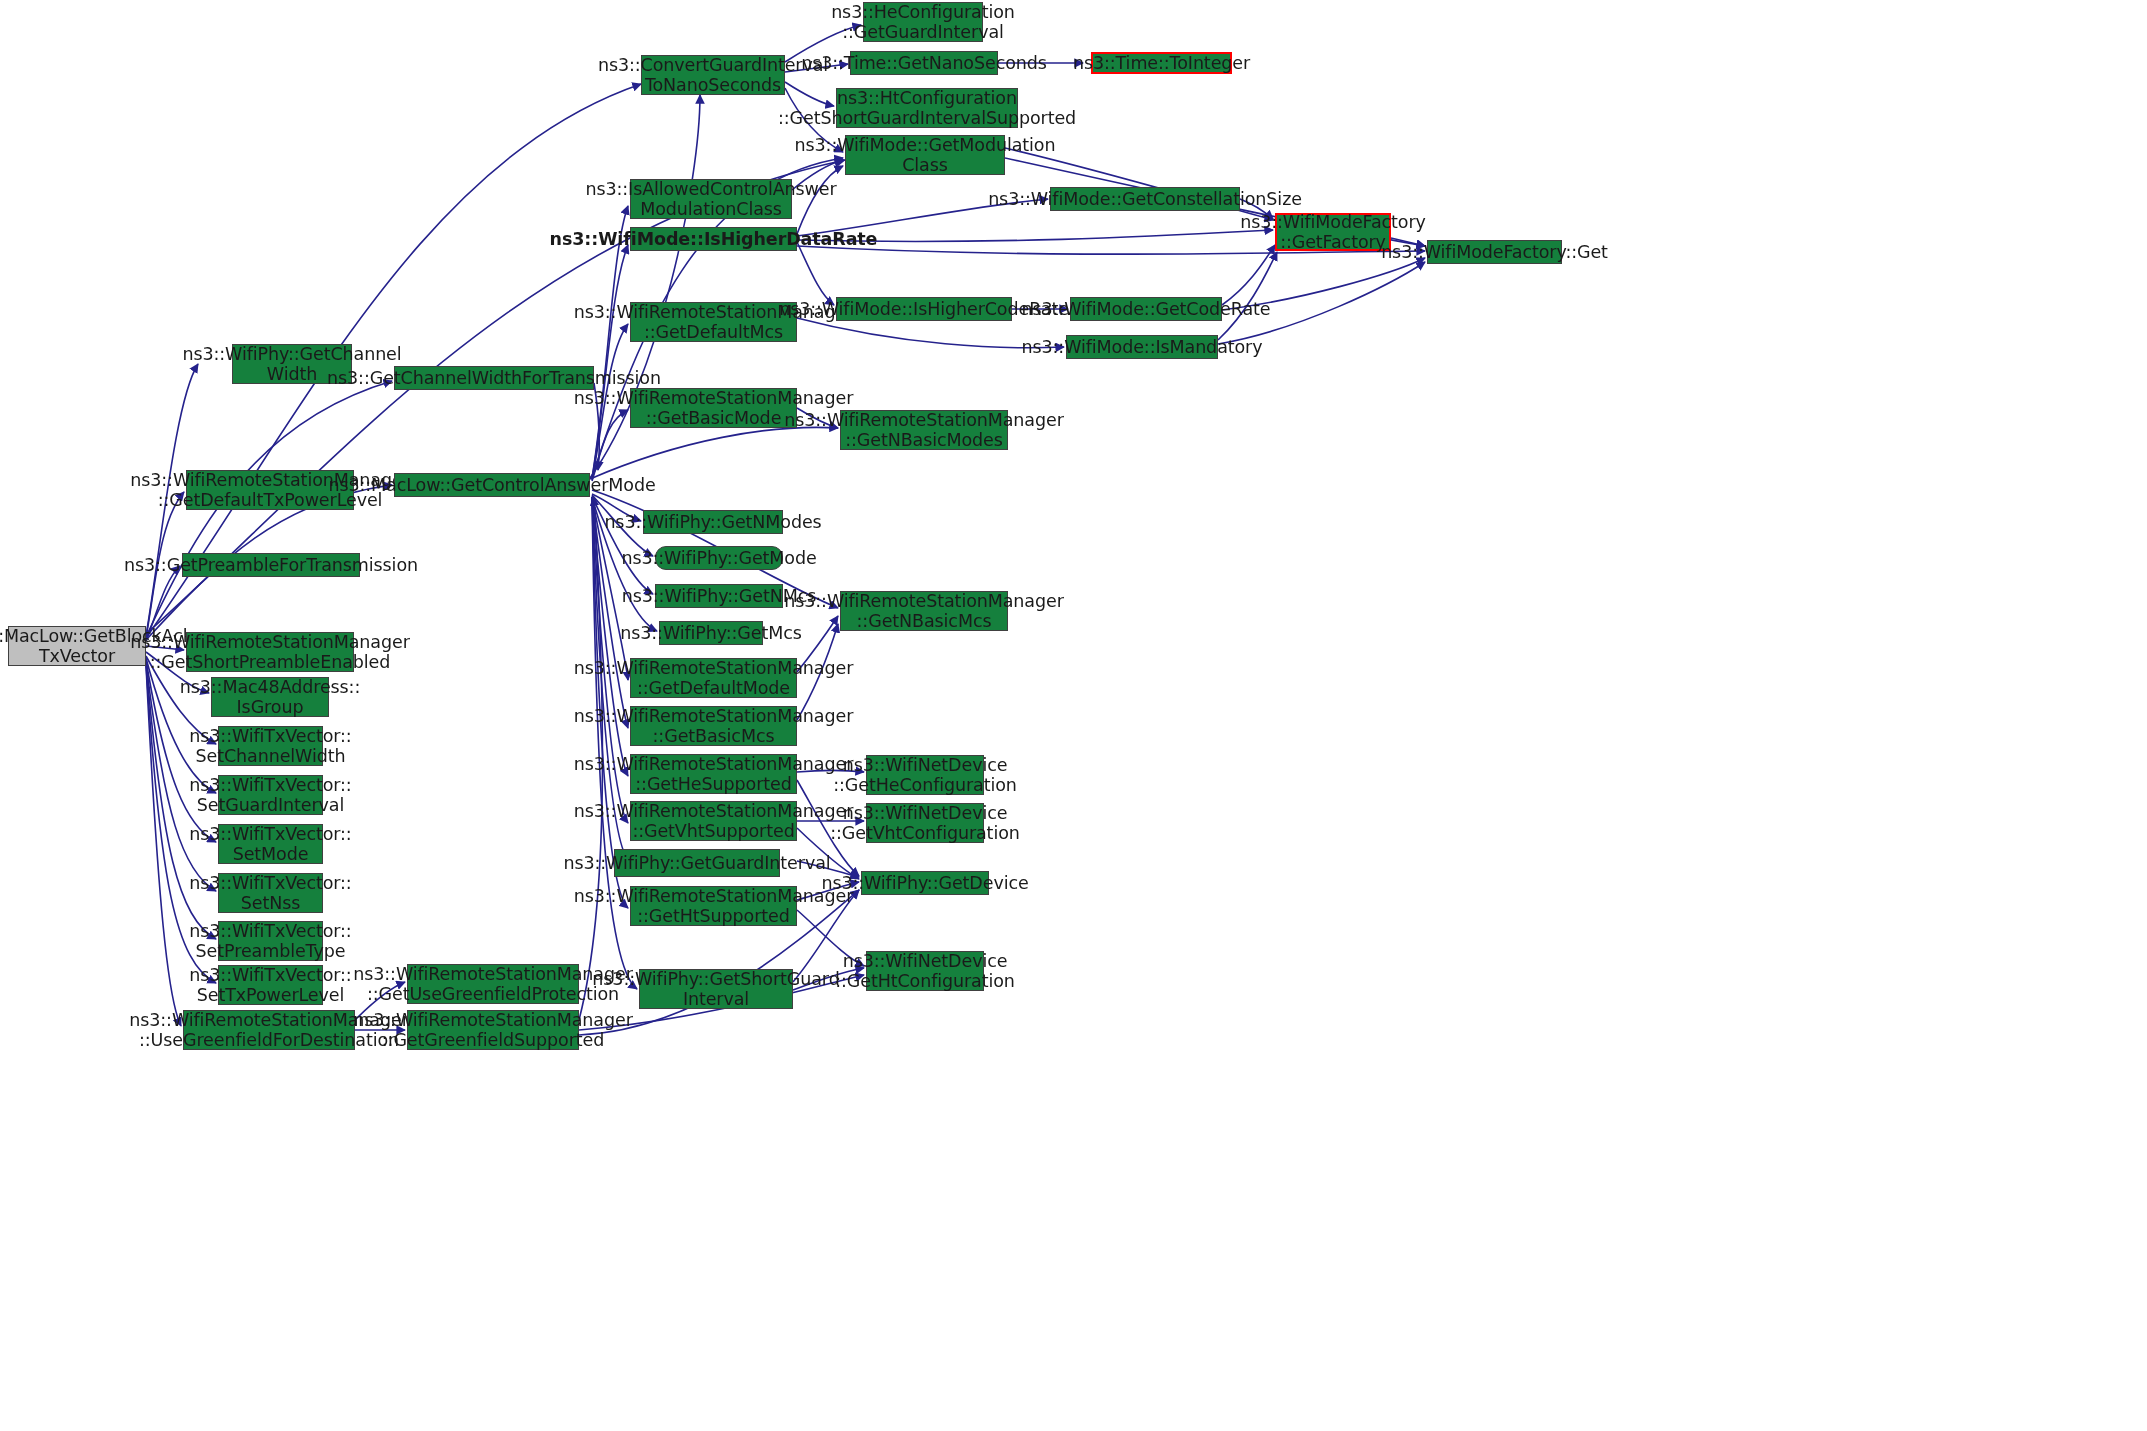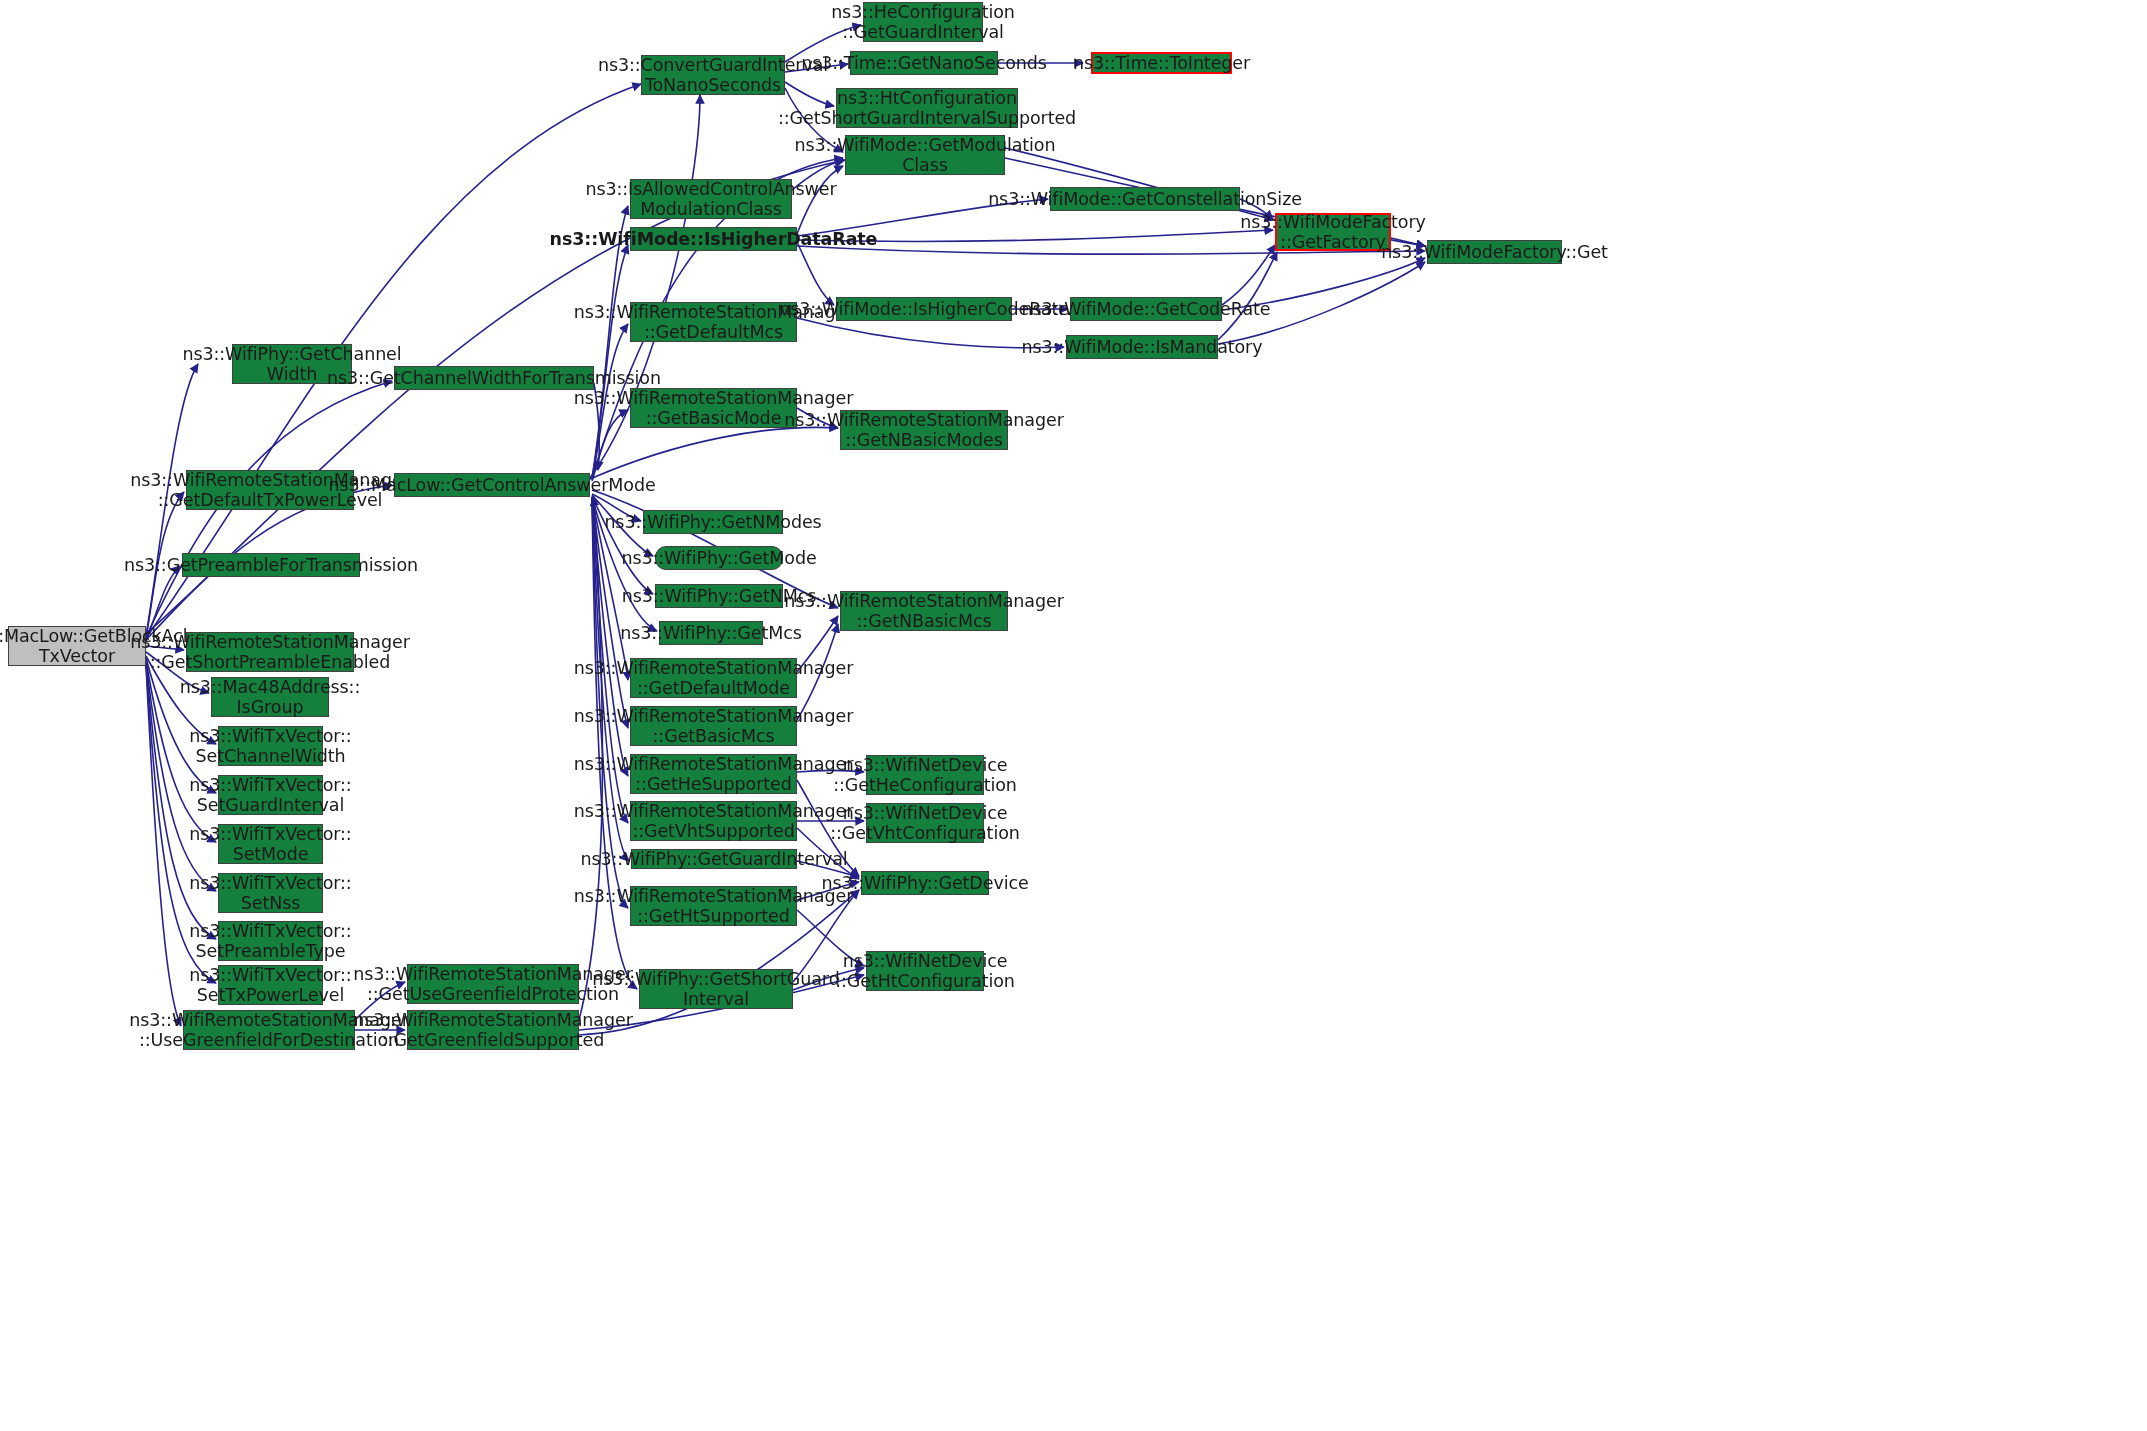--- a/index.html
+++ b/index.html
@@ -179,21 +179,21 @@
       <div class="node" style="left: 655px; top: 584px; width: 128px; height: 24px;">ns3::WifiPhy::GetNMcs</div>
       <div class="node" style="left: 659px; top: 621px; width: 104px; height: 24px;">ns3::WifiPhy::GetMcs</div>
       <div class="node" style="left: 630px; top: 658px; width: 167px; height: 40px;">ns3::WifiRemoteStationManager
 ::GetDefaultMode</div>
       <div class="node" style="left: 630px; top: 706px; width: 167px; height: 40px;">ns3::WifiRemoteStationManager
 ::GetBasicMcs</div>
       <div class="node" style="left: 630px; top: 754px; width: 167px; height: 40px;">ns3::WifiRemoteStationManager
 ::GetHeSupported</div>
       <div class="node" style="left: 630px; top: 801px; width: 167px; height: 40px;">ns3::WifiRemoteStationManager
 ::GetVhtSupported</div>
-      <div class="node" style="left: 631px; top: 849px; width: 166px; height: 20px;">ns3::WifiPhy::GetGuardInterval</div>
+      <div class="node" style="left: 614px; top: 849px; width: 166px; height: 28px;">ns3::WifiPhy::GetGuardInterval</div>
       <div class="node" style="left: 630px; top: 886px; width: 167px; height: 40px;">ns3::WifiRemoteStationManager
 ::GetHtSupported</div>
       <div class="node" style="left: 639px; top: 969px; width: 154px; height: 40px;">ns3::WifiPhy::GetShortGuard
 Interval</div>
       <div class="node" style="left: 863px; top: 2px; width: 120px; height: 40px;">ns3::HeConfiguration
 ::GetGuardInterval</div>
       <div class="node" style="left: 850px; top: 51px; width: 148px; height: 24px;">ns3::Time::GetNanoSeconds</div>
       <div class="node" style="left: 836px; top: 88px; width: 182px; height: 40px;">ns3::HtConfiguration
 ::GetShortGuardIntervalSupported</div>
       <div class="node" style="left: 845px; top: 135px; width: 160px; height: 40px;">ns3::WifiMode::GetModulation

